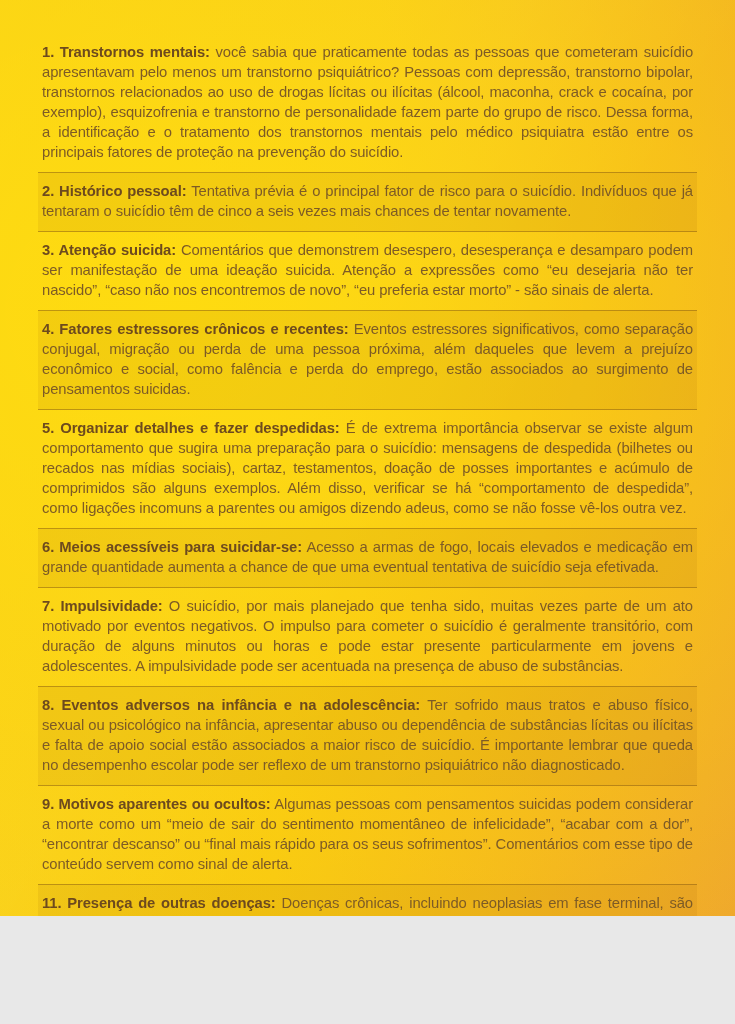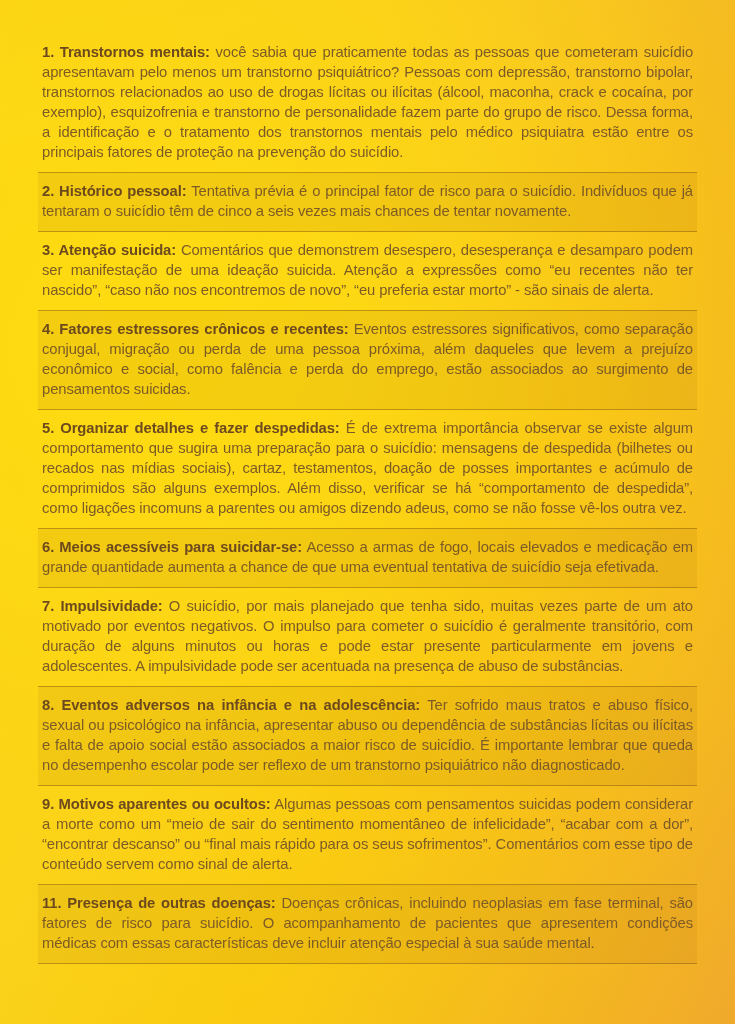--- a/index.html
+++ b/index.html
@@ -4,21 +4,21 @@
 <title>Fatores de risco — infográfico</title>
 <style>
   html, body {
     margin: 0;
     padding: 0;
     background: #e8e8e8;
   }
   .page {
     position: relative;
     width: 735px;
-    height: 1024px;
+    height: 916px;
     margin: 0 auto;
     overflow: hidden;
     font-family: "Liberation Sans", "DejaVu Sans", sans-serif;
     background:
       radial-gradient(140% 90% at 24% 34%, rgba(255,221,14,0.90) 0%, rgba(255,216,11,0.40) 55%, rgba(255,216,11,0) 100%),
       linear-gradient(120deg, rgba(255,255,255,0.07) 42%, rgba(255,255,255,0.00) 60%),
       linear-gradient(97deg, #f9cf0d 0%, #f7c614 45%, #f2b123 78%, #eea52f 100%);
   }
   .content {
     position: absolute;
@@ -56,21 +56,21 @@
 
     <section class="item">
       <p><span class="h"><span>1.</span> <span>Transtornos mentais:</span></span> <span>você sabia que praticamente todas as pessoas que cometeram suicídio apresentavam pelo menos um transtorno psiquiátrico? Pessoas com depressão, transtorno bipolar, transtornos relacionados ao uso de drogas lícitas ou ilícitas (álcool, maconha, crack e cocaína, por exemplo), esquizofrenia e transtorno de personalidade fazem parte do grupo de risco. Dessa forma, a identificação e o tratamento dos transtornos mentais pelo médico psiquiatra estão entre os principais fatores de proteção na prevenção do suicídio.</span></p>
     </section>
 
     <section class="item band">
       <p><span class="h"><span>2.</span> <span>Histórico pessoal:</span></span> <span>Tentativa prévia é o principal fator de risco para o suicídio. Indivíduos que já tentaram o suicídio têm de cinco a seis vezes mais chances de tentar novamente.</span></p>
     </section>
 
     <section class="item">
-      <p><span class="h"><span>3.</span> <span>Atenção suicida:</span></span> <span>Comentários que demonstrem desespero, desesperança e desamparo podem ser manifestação de uma ideação suicida. Atenção a expressões como “eu recentes não ter nascido”, “caso não nos encontremos de novo”, “eu preferia estar morto” - são sinais de alerta.</span></p>
+      <p><span class="h"><span>3.</span> <span>Atenção suicida:</span></span> <span>Comentários que demonstrem desespero, desesperança e desamparo podem ser manifestação de uma ideação suicida. Atenção a expressões como “eu desejaria não ter nascido”, “caso não nos encontremos de novo”, “eu preferia estar morto” - são sinais de alerta.</span></p>
     </section>
 
     <section class="item band">
       <p><span class="h"><span>4.</span> <span>Fatores estressores crônicos e recentes:</span></span> <span>Eventos estressores significativos, como separação conjugal, migração ou perda de uma pessoa próxima, além daqueles que levem a prejuízo econômico e social, como falência e perda do emprego, estão associados ao surgimento de pensamentos suicidas.</span></p>
     </section>
 
     <section class="item">
       <p><span class="h"><span>5.</span> <span>Organizar detalhes e fazer despedidas:</span></span> <span>É de extrema importância observar se existe algum comportamento que sugira uma preparação para o suicídio: mensagens de despedida (bilhetes ou recados nas mídias sociais), cartaz, testamentos, doação de posses importantes e acúmulo de comprimidos são alguns exemplos. Além disso, verificar se há “comportamento de despedida”, como ligações incomuns a parentes ou amigos dizendo adeus, como se não fosse vê-los outra vez.</span></p>
     </section>
 

